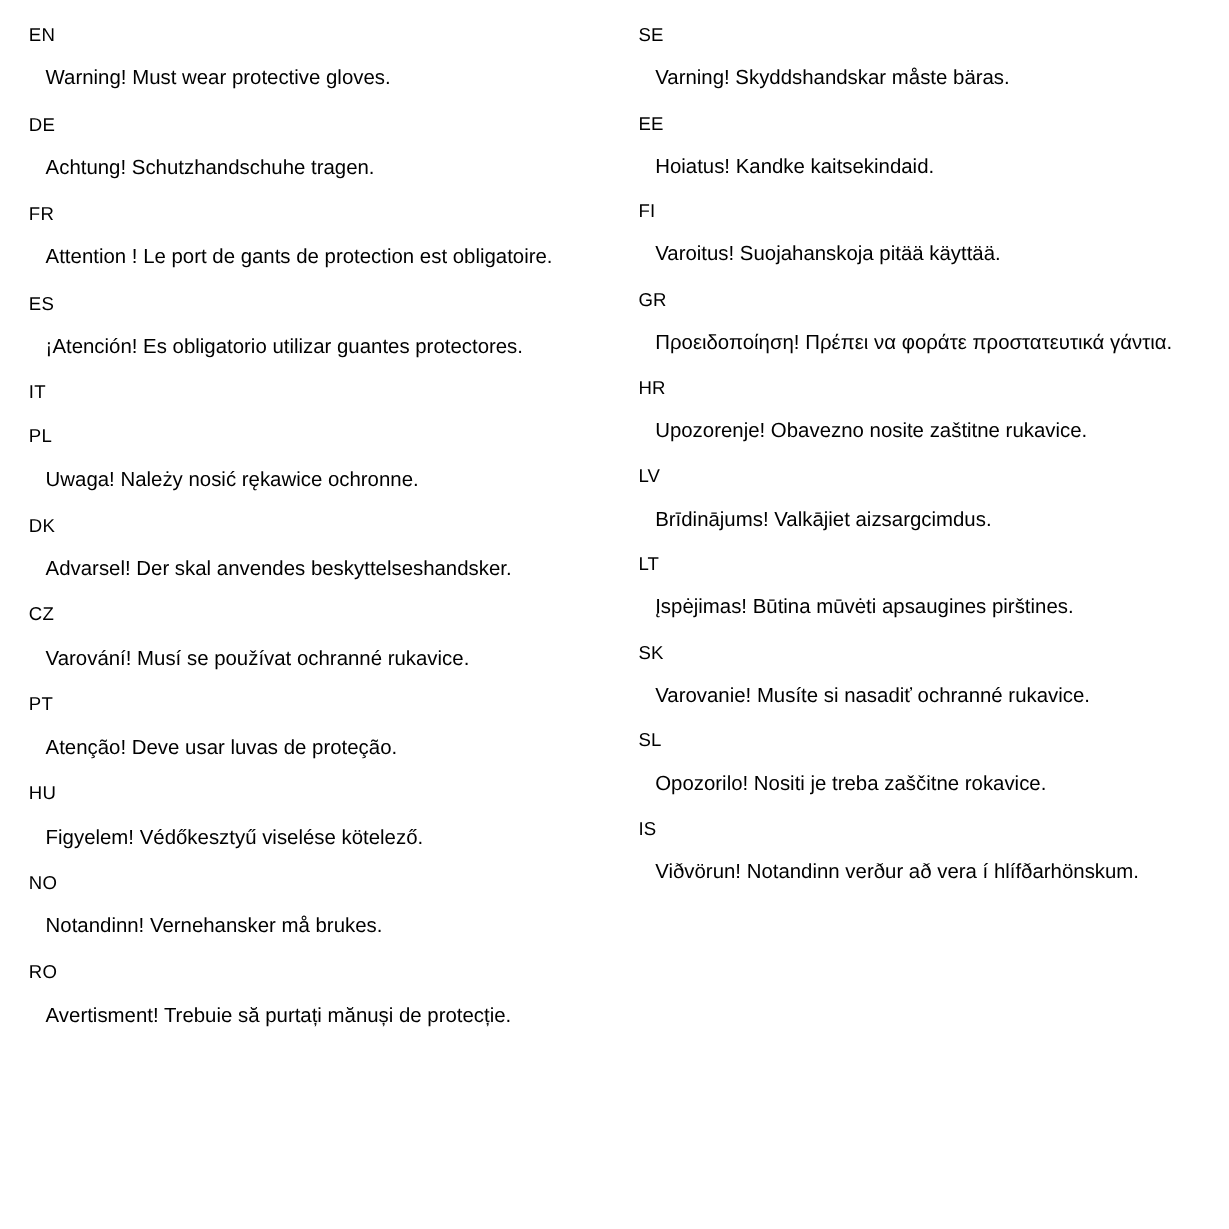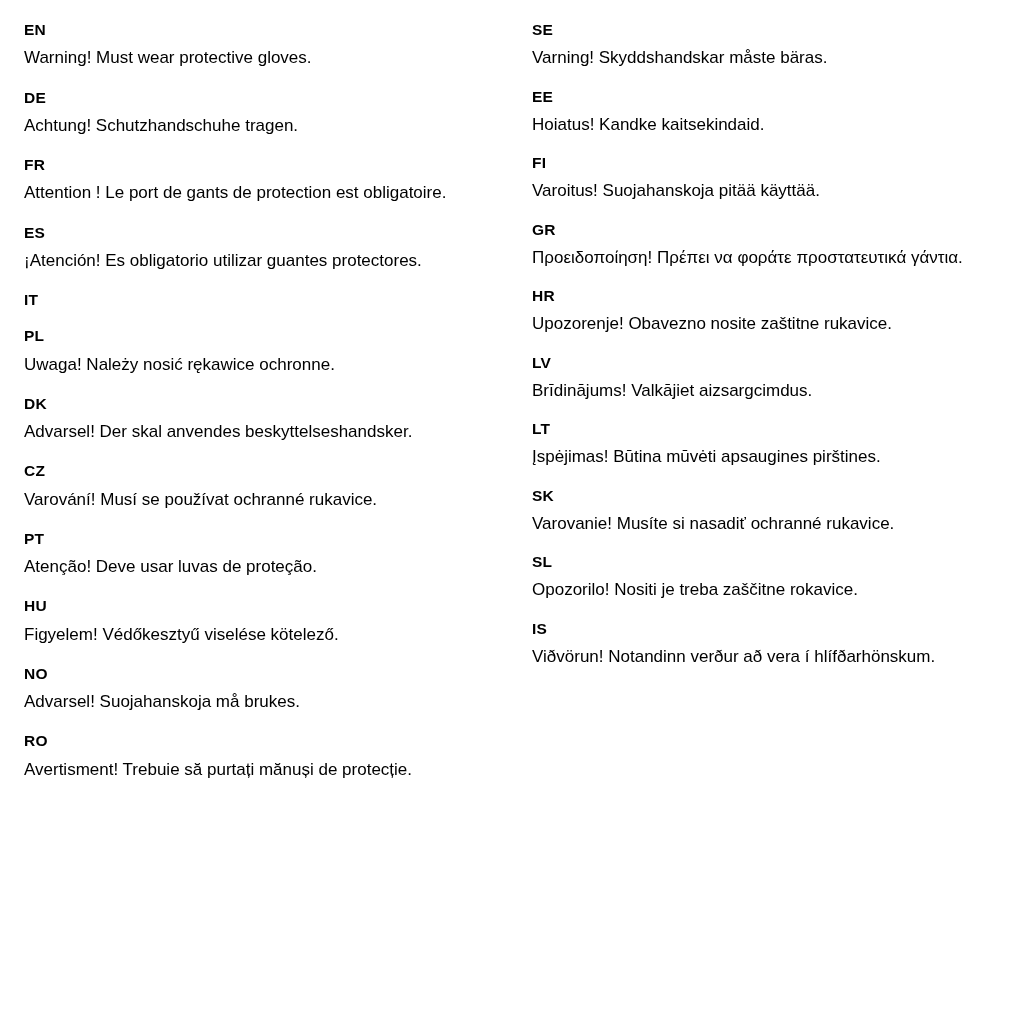--- a/index.html
+++ b/index.html
@@ -35,30 +35,30 @@
     padding-right: 26px;
   }
   .column.right {
     padding-left: 20px;
   }
   .entry {
     margin: 0 0 17px 0;
   }
   .code {
     font-size: 15.5px;
-    font-weight: bold;
+    font-weight: normal;
     line-height: 1.25;
     letter-spacing: 0.2px;
     margin: 0 0 7px 0;
   }
   .text {
     font-size: 17px;
     font-weight: 400;
     line-height: 1.42;
-    margin: 0;
+    margin: 14px;
   }
   .column.right .entry {
     margin-bottom: 16px;
   }
 </style>
 </head>
 <body>
 
 <div id="page">
   <div class="columns">
@@ -98,21 +98,21 @@
       <div class="entry">
         <div class="code">PT</div>
         <div class="text">Atenção! Deve usar luvas de proteção.</div>
       </div>
       <div class="entry">
         <div class="code">HU</div>
         <div class="text">Figyelem! Védőkesztyű viselése kötelező.</div>
       </div>
       <div class="entry">
         <div class="code">NO</div>
-        <div class="text">Advarsel! Suojahanskoja må brukes.</div>
+        <div class="text">Notandinn! Vernehansker må brukes.</div>
       </div>
       <div class="entry">
         <div class="code">RO</div>
         <div class="text">Avertisment! Trebuie să purtați mănuși de protecție.</div>
       </div>
     </div>
 
     <div class="column right">
       <div class="entry">
         <div class="code">SE</div>

